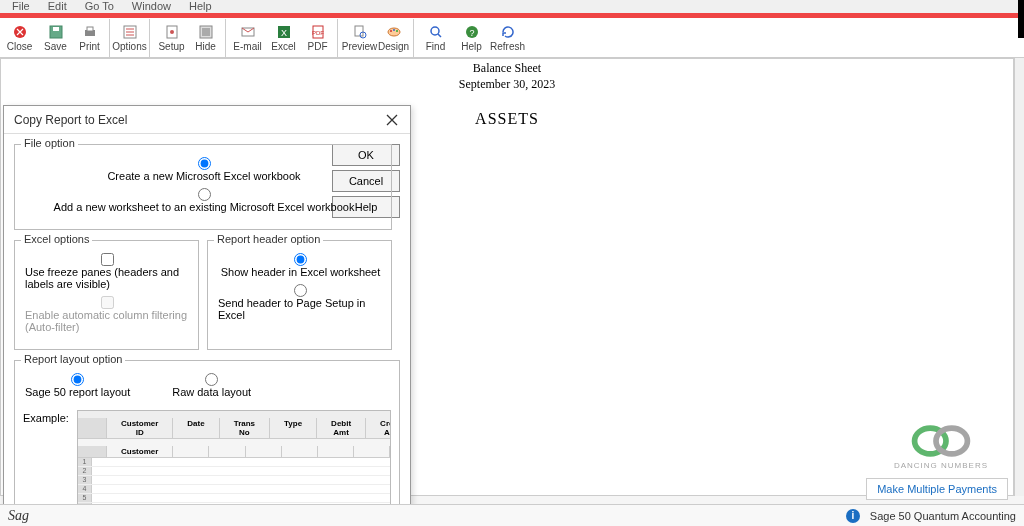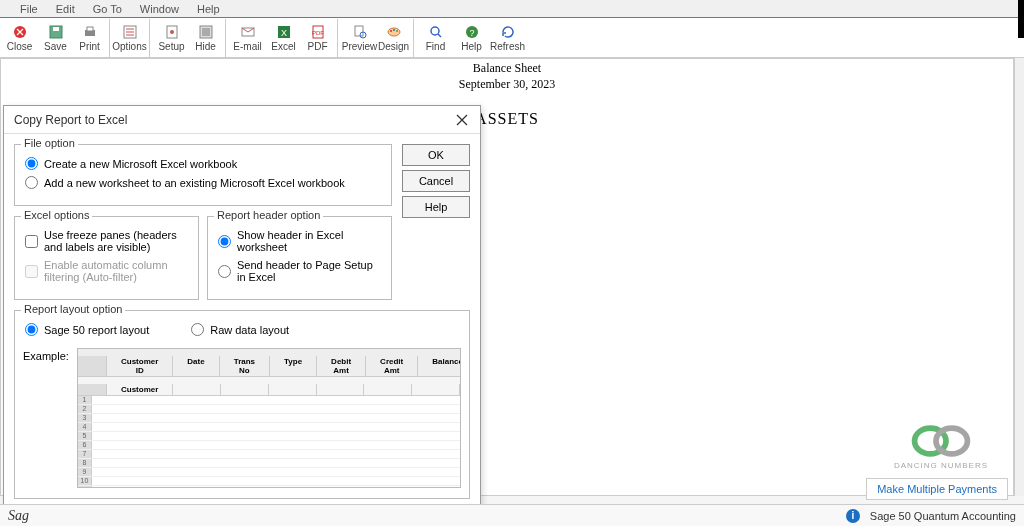--- a/index.html
+++ b/index.html
@@ -1,36 +1,36 @@
 <!DOCTYPE html>
 <html><head>
 <meta charset="utf-8">
 <style>
 * { box-sizing: border-box; margin: 0; padding: 0; font-family: Tahoma, Arial, sans-serif; }
 body { width: 1024px; height: 526px; background: #f5f5f5; overflow: hidden; position: relative; font-size: 11px; }
-.menubar { height: 18px; background: #f0f0f0; display: flex; align-items: center; padding-left: 12px; gap: 2px; border-bottom: 1px solid #ef4444; }
+.menubar { height: 18px; background: #f0f0f0; display: flex; align-items: flex-end; padding-left: 4px; gap: 2px; border-bottom: 5px solid #ef4444; }
 .menubar span { padding: 1px 8px; color: #555; cursor: default; }
 .toolbar { height: 40px; background: #fff; border-bottom: 1px solid #ccc; display: flex; align-items: center; padding-left: 2px; gap: 0; }
 .tb-btn { width: 36px; height: 38px; display: flex; flex-direction: column; align-items: center; justify-content: center; gap: 1px; cursor: pointer; border-right: 1px solid transparent; }
 .tb-btn.sep { border-right: 1px solid #ccc; margin-right: 4px; padding-right: 4px; }
 .tb-btn .ico { width: 16px; height: 16px; display: flex; align-items: center; justify-content: center; }
 .tb-btn .lbl { font-size: 10px; color: #444; text-align: center; }
 .report-area { position: absolute; left: 0; top: 58px; right: 10px; bottom: 30px; background: #fff; border: 1px solid #ccc; }
 .report-content { text-align: center; padding-top: 2px; }
 .report-content .t1 { font-family: Georgia, serif; font-size: 12px; }
 .report-content .t2 { font-family: Georgia, serif; font-size: 12px; margin-top: 1px; }
 .report-content .t3 { font-family: Georgia, serif; font-size: 16px; margin-top: 18px; letter-spacing: 1px; }
-.dialog { position: absolute; left: 3px; top: 105px; width: 478px; height: 410px; background: #fff; border: 1px solid #999; box-shadow: 2px 2px 6px rgba(0,0,0,0.15); }
+.dialog { position: absolute; left: 3px; top: 105px; width: 408px; height: 410px; background: #fff; border: 1px solid #999; box-shadow: 2px 2px 6px rgba(0,0,0,0.15); }
 .dialog-title { height: 28px; display: flex; align-items: center; justify-content: space-between; padding: 0 8px 0 10px; border-bottom: 1px solid #ddd; }
 .dialog-title span { font-size: 12px; color: #333; }
 .dialog-close { width: 20px; height: 20px; display: flex; align-items: center; justify-content: center; cursor: pointer; font-size: 14px; color: #555; }
 .dialog-body { position: relative; padding: 10px; }
 .fieldset { border: 1px solid #bbb; padding: 8px 8px 10px 8px; position: relative; }
 .fieldset .legend { position: absolute; top: -8px; left: 6px; background: #fff; padding: 0 3px; font-size: 11px; color: #333; }
-.radio-row, .check-row { display: flex; align-items: center; gap: 6px; margin: 4px 0 6px 2px; font-size: 11px; }
+.radio-row, .check-row { display: flex; align-items: center; gap: 0; margin: 4px 0 6px 2px; font-size: 11px; flex-direction: column; }
 .radio-row input, .check-row input { margin: 0; }
 .check-row.disabled { color: #999; }
 .browse-row { display: flex; gap: 4px; margin-top: 6px; }
 .browse-row input[type=text] { width: 155px; height: 20px; border: 1px inset #ccc; background: #fafafa; }
 .browse-row button { width: 64px; height: 20px; font-size: 11px; border: 1px solid #aaa; background: #f0f0f0; color: #888; }
 .two-col { display: flex; gap: 8px; margin-top: 10px; }
 .two-col .fieldset { flex: 1; }
 .side-btns { position: absolute; right: 10px; top: 10px; display: flex; flex-direction: column; gap: 4px; }
 .side-btns button { width: 68px; height: 22px; border: 1px solid #888; background: #f4f4f4; font-size: 11px; cursor: pointer; }
 .example-area { margin-top: 6px; display: flex; gap: 6px; }

